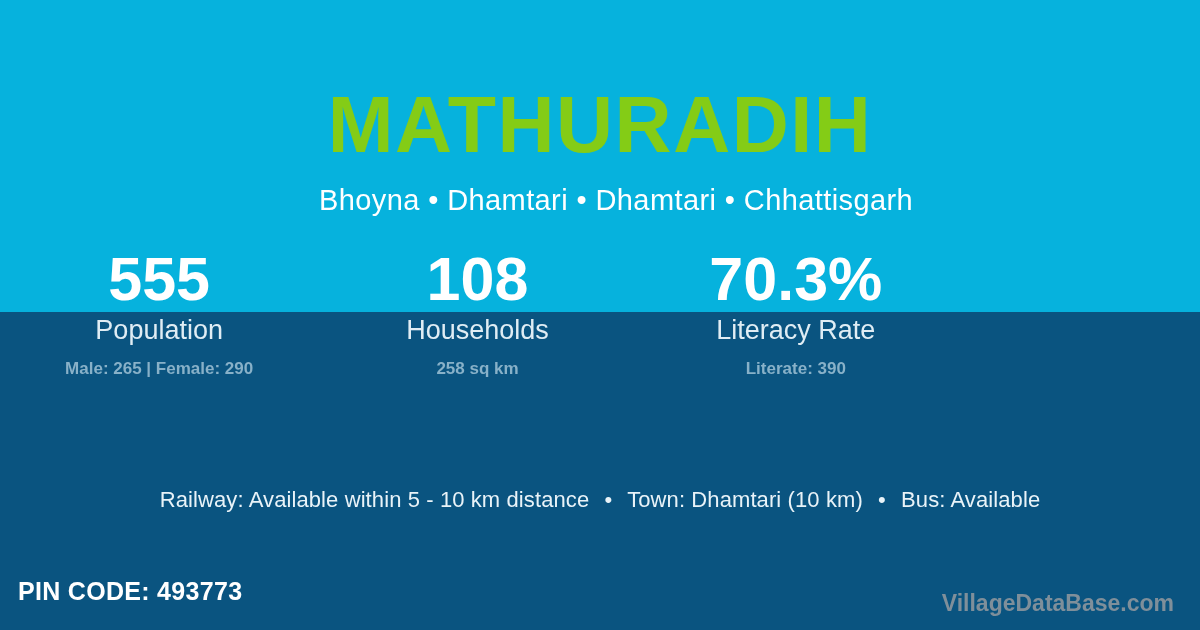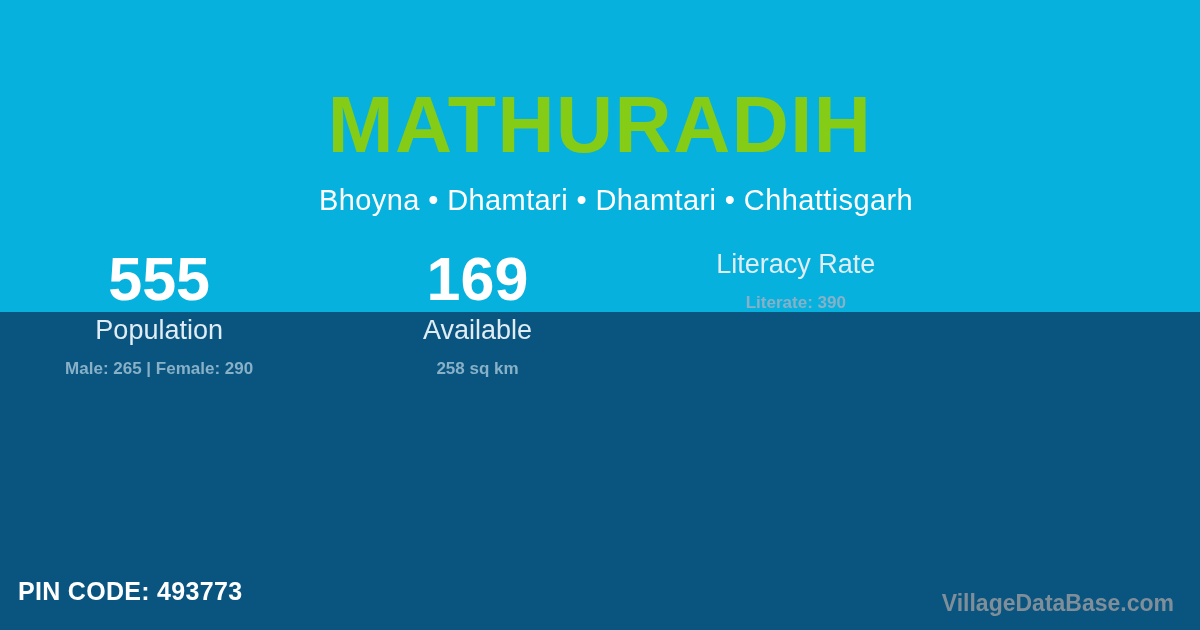--- a/index.html
+++ b/index.html
@@ -155,30 +155,38 @@
 
   <div id="stats-row">
 
     <div class="stat-col">
       <div class="stat-value">555</div>
       <div class="stat-label">Population</div>
       <div class="stat-sub">Male: 265 | Female: 290</div>
     </div>
 
     <div class="stat-col">
-      <div class="stat-value">169</div>
-      <div class="stat-label">Available</div>
+      <div class="stat-value">108</div>
+      <div class="stat-label">Households</div>
       <div class="stat-sub">258 sq km</div>
     </div>
 
     <div class="stat-col">
+      <div class="stat-value">70.3%</div>
       <div class="stat-label">Literacy Rate</div>
       <div class="stat-sub">Literate: 390</div>
     </div>
 
   </div>
 
+  <div id="amenities">
+    <span>Railway: Available within 5 - 10 km distance</span>
+    <span class="sep">•</span>
+    <span>Town: Dhamtari (10 km)</span>
+    <span class="sep">•</span>
+    <span>Bus: Available</span>
+  </div>
 
   <div id="pin-code">PIN CODE: 493773</div>
 
   <div id="watermark">VillageDataBase.com</div>
 
 </div>
 
 </body></html>

